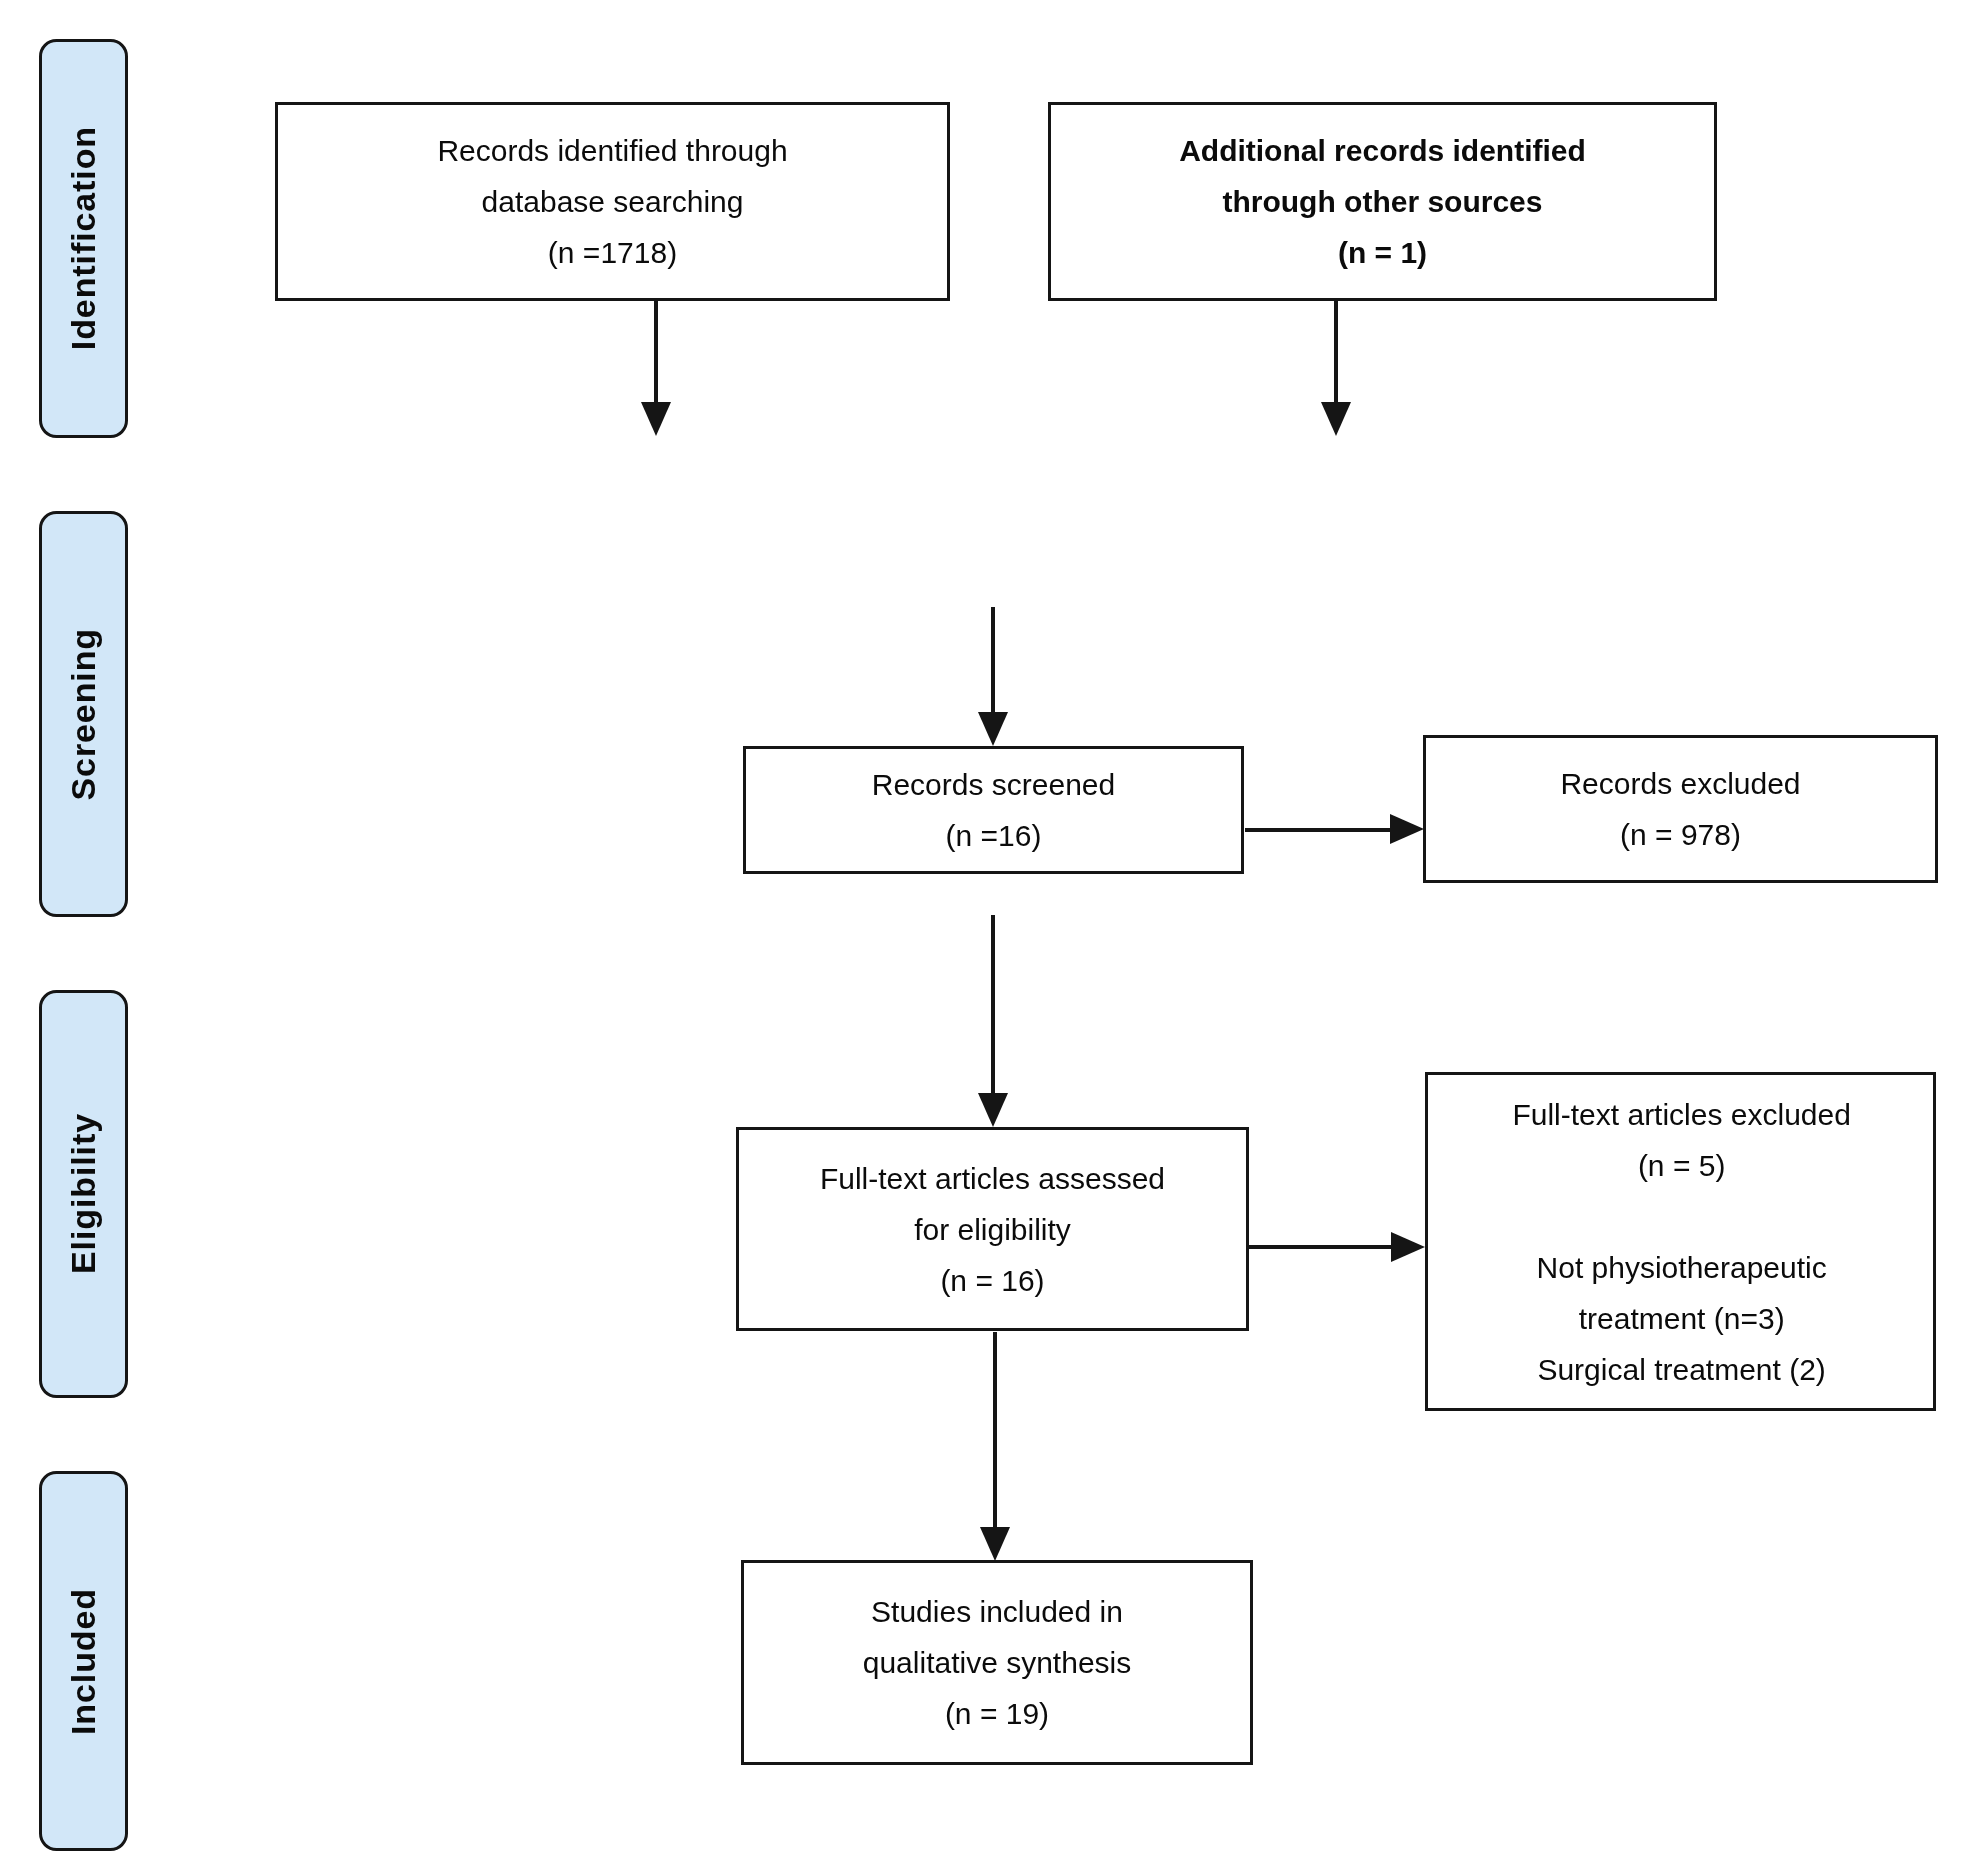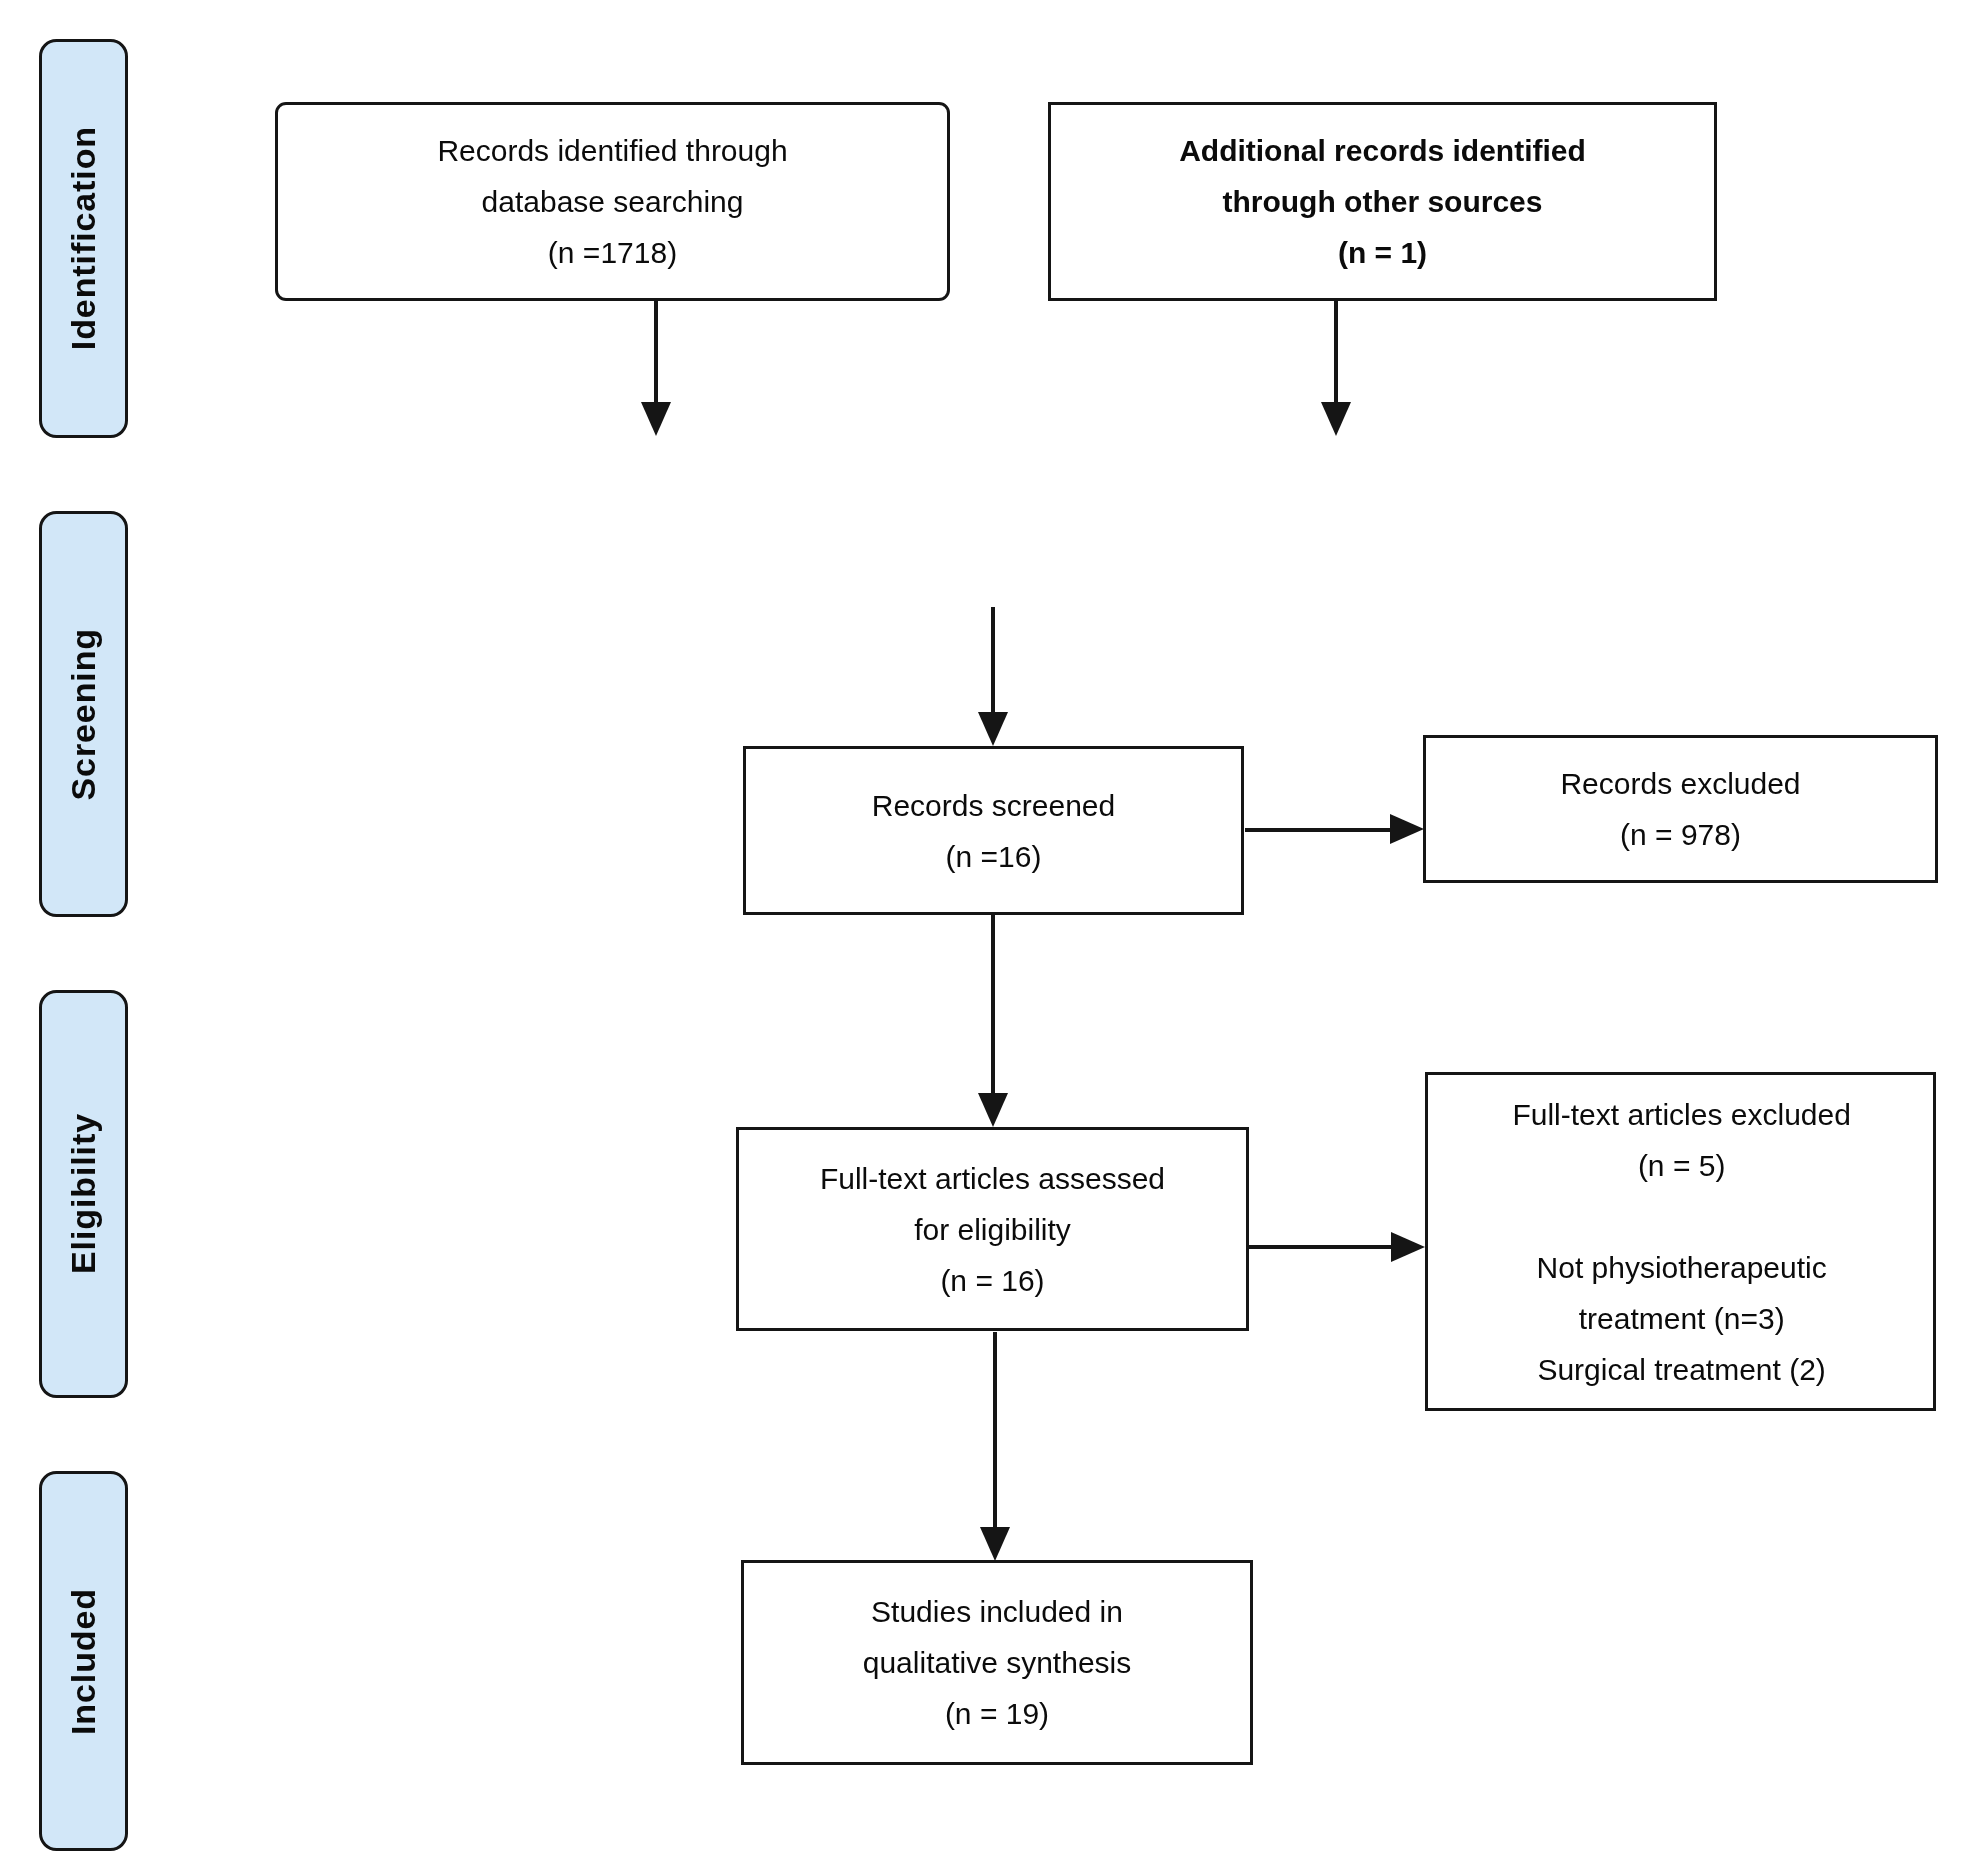--- a/index.html
+++ b/index.html
@@ -93,30 +93,30 @@
   <div class="stage" style="top:511px;height:406px;">
     <span>Screening</span>
   </div>
   <div class="stage" style="top:990px;height:408px;">
     <span>Eligibility</span>
   </div>
   <div class="stage" style="top:1471px;height:380px;">
     <span>Included</span>
   </div>
 
-  <div class="flowbox" style="left:275px;top:102px;width:675px;height:199px;border-radius:11px;">Records identified through
+  <div class="flowbox" style="left:275px;top:102px;width:675px;height:199px;">Records identified through
 database searching
 (n =1718)</div>
 
   <div class="flowbox" style="left:1048px;top:102px;width:669px;height:199px;font-weight:bold;">Additional records identified
 through other sources
 (n = 1)</div>
 
 
-  <div class="flowbox" style="left:743px;top:746px;width:501px;height:169px;">Records screened
+  <div class="flowbox" style="left:743px;top:746px;width:501px;height:128px;">Records screened
 (n =16)</div>
 
   <div class="flowbox" style="left:1423px;top:735px;width:515px;height:148px;">Records excluded
 (n = 978)</div>
 
   <div class="flowbox" style="left:736px;top:1127px;width:513px;height:204px;">Full-text articles assessed
 for eligibility
 (n = 16)</div>
 
   <div class="flowbox" style="left:1425px;top:1072px;width:511px;height:339px;padding-left:16px;">Full-text articles excluded

